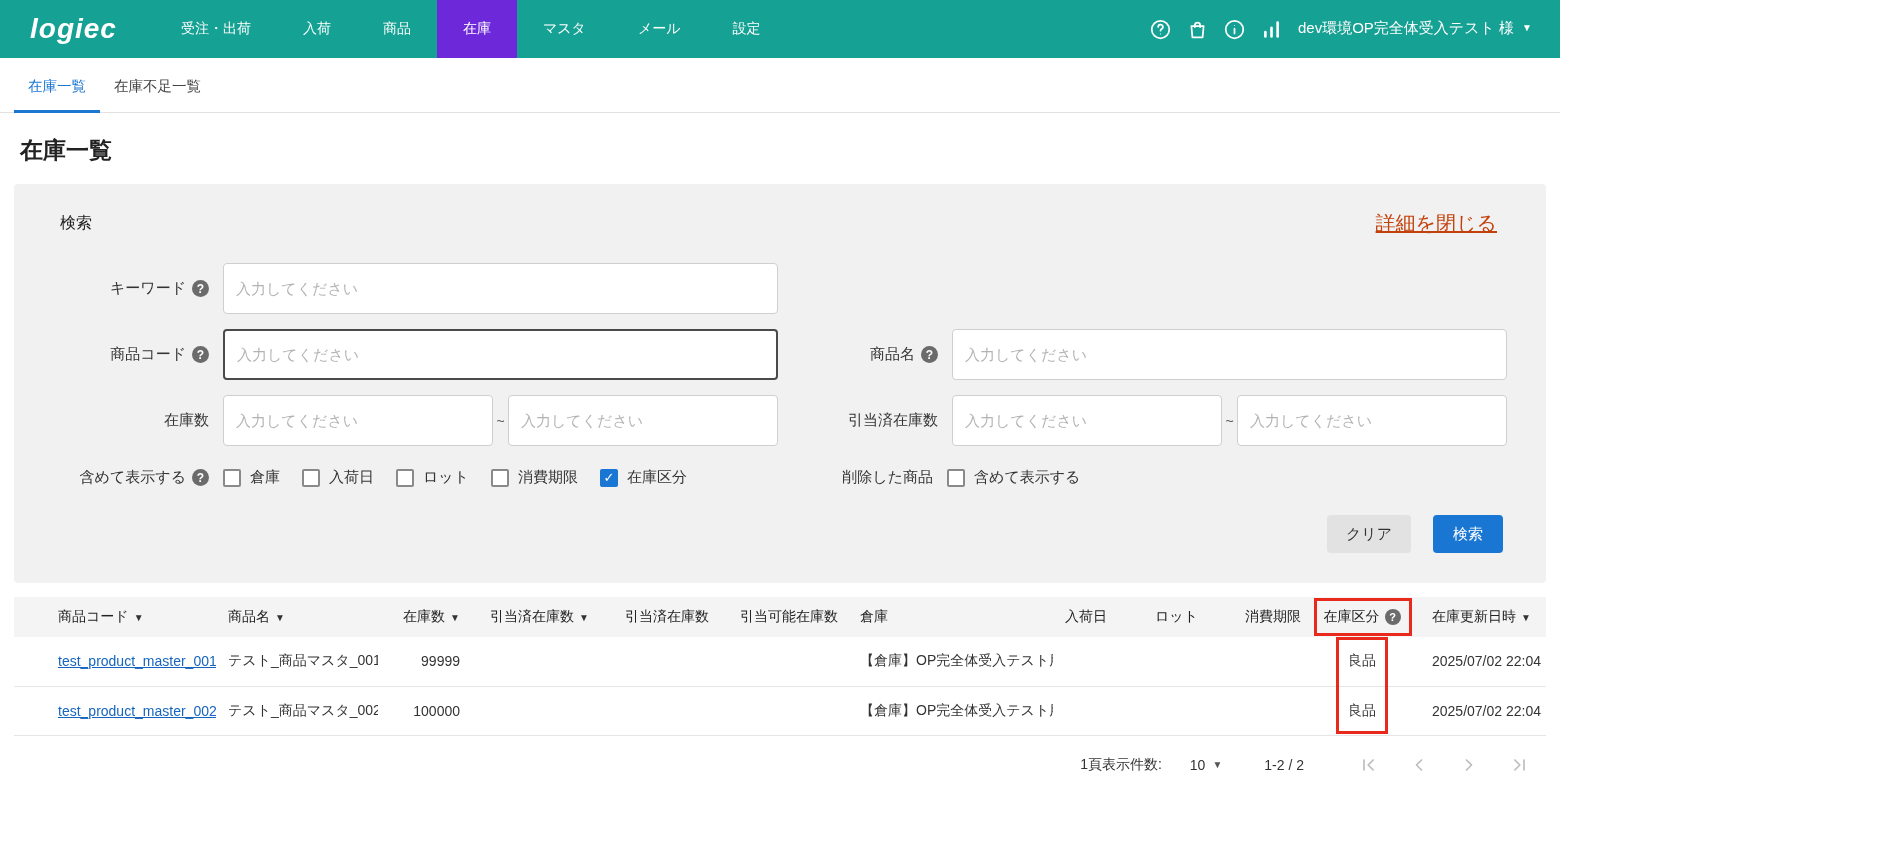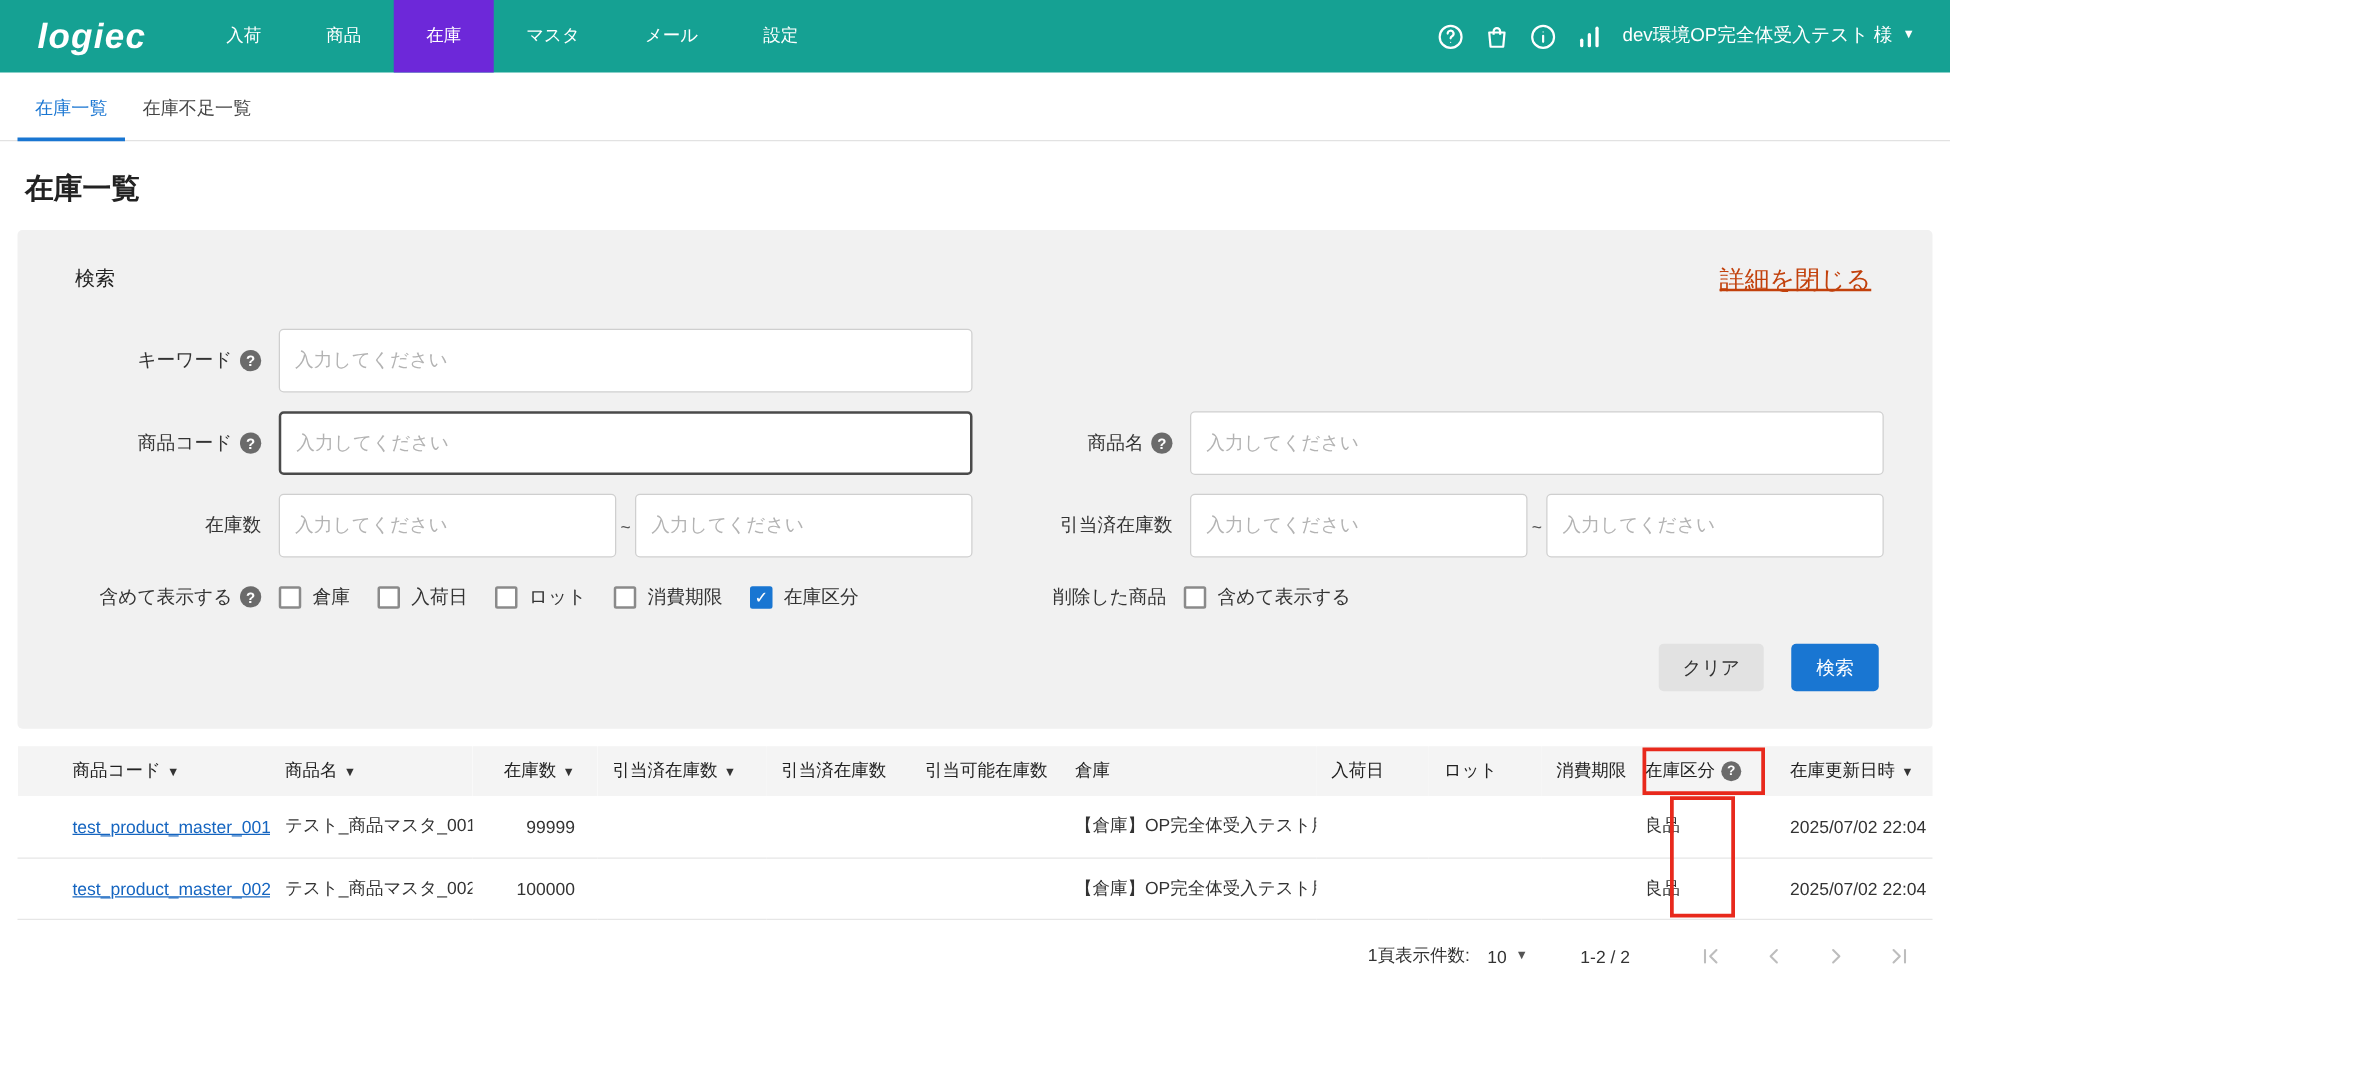--- a/index.html
+++ b/index.html
@@ -95,21 +95,21 @@
   thead th {
     background:#f4f4f4; height:40px; font-weight:normal; text-align:left;
     padding:0 0 0 12px; color:#222; white-space:nowrap; overflow:hidden;
   }
   tbody td {
     height:49px; border-bottom:1px solid #e6e6e6; padding:0 0 0 12px;
     color:#333; white-space:nowrap; overflow:hidden; background:#fff;
   }
   th.c1, td.c1 { padding-left:44px; }
   th.c3, td.c3 { text-align:right; padding-right:18px; padding-left:0; }
-  th.c11, td.c11 { padding-left:0; }
+  th.c11, td.c11 { text-align:center; padding-left:0; }
   th.c12, td.c12 { padding-left:24px; }
   .sort { font-size:10px; color:#333; margin-left:5px; }
   .th-help {
     width:16px; height:16px; border-radius:50%; background:#6b6b6b; color:#fff;
     font-size:11px; font-weight:bold; display:inline-flex; align-items:center;
     justify-content:center; vertical-align:middle; margin-left:5px; cursor:pointer;
   }
   td a { color:#1565C0; text-decoration:underline; cursor:pointer; }
 
   .red-box-header {
@@ -119,35 +119,38 @@
   .red-box-cells {
     position:absolute; left:1322px; top:40px; width:52px; height:97px;
     border:3px solid #E8291C; pointer-events:none; z-index:5;
   }
 
   
   .pagination {
     display:flex; align-items:center; justify-content:flex-end;
     padding:18px 30px 26px 0; font-size:14px; color:#333;
   }
-  .per-page { display:flex; align-items:center; gap:14px; }
+  .per-page { display:flex; align-items:center; gap:28px; }
   .per-page-select { display:flex; align-items:center; gap:7px; cursor:pointer; }
   .per-page-select .caret { color:#555; }
   .range-text { margin:0 0 0 42px; }
   .pager { display:flex; align-items:center; margin-left:26px; }
   .pg-btn { width:22px; height:22px; display:inline-flex; align-items:center; justify-content:center; margin-left:28px; cursor:default; }
 </style>
 </head>
 <body>
 
 <div class="app">
 
   <div class="topbar">
     <div class="logo">logiec</div>
     <div class="nav">
+      <div class="nav-item">
+          <span>受注・出荷</span>
+        </div>
       <div class="nav-item">
           <span>入荷</span>
         </div>
       <div class="nav-item">
           <span>商品</span>
         </div>
       <div class="nav-item active">
           <span>在庫</span>
         </div>
       <div class="nav-item">

